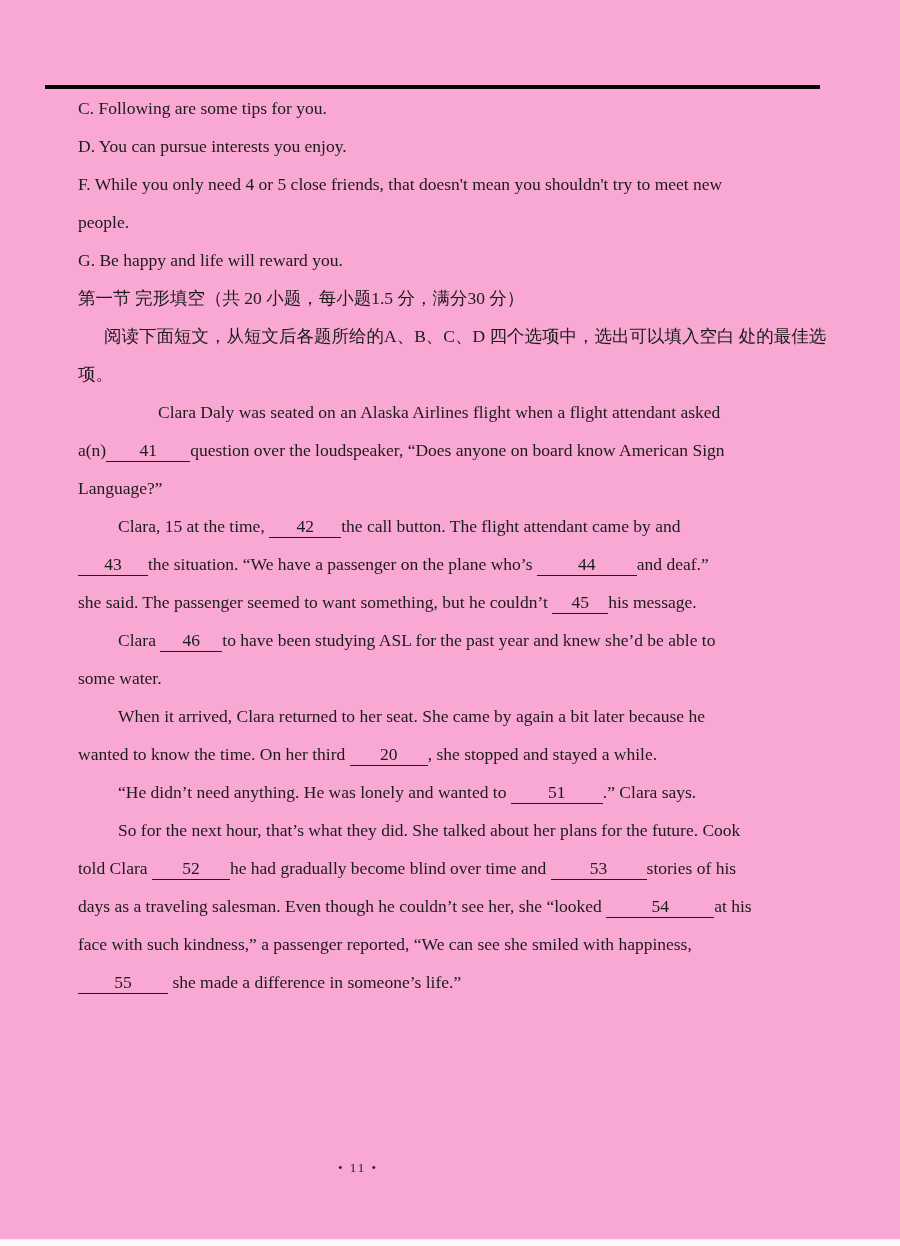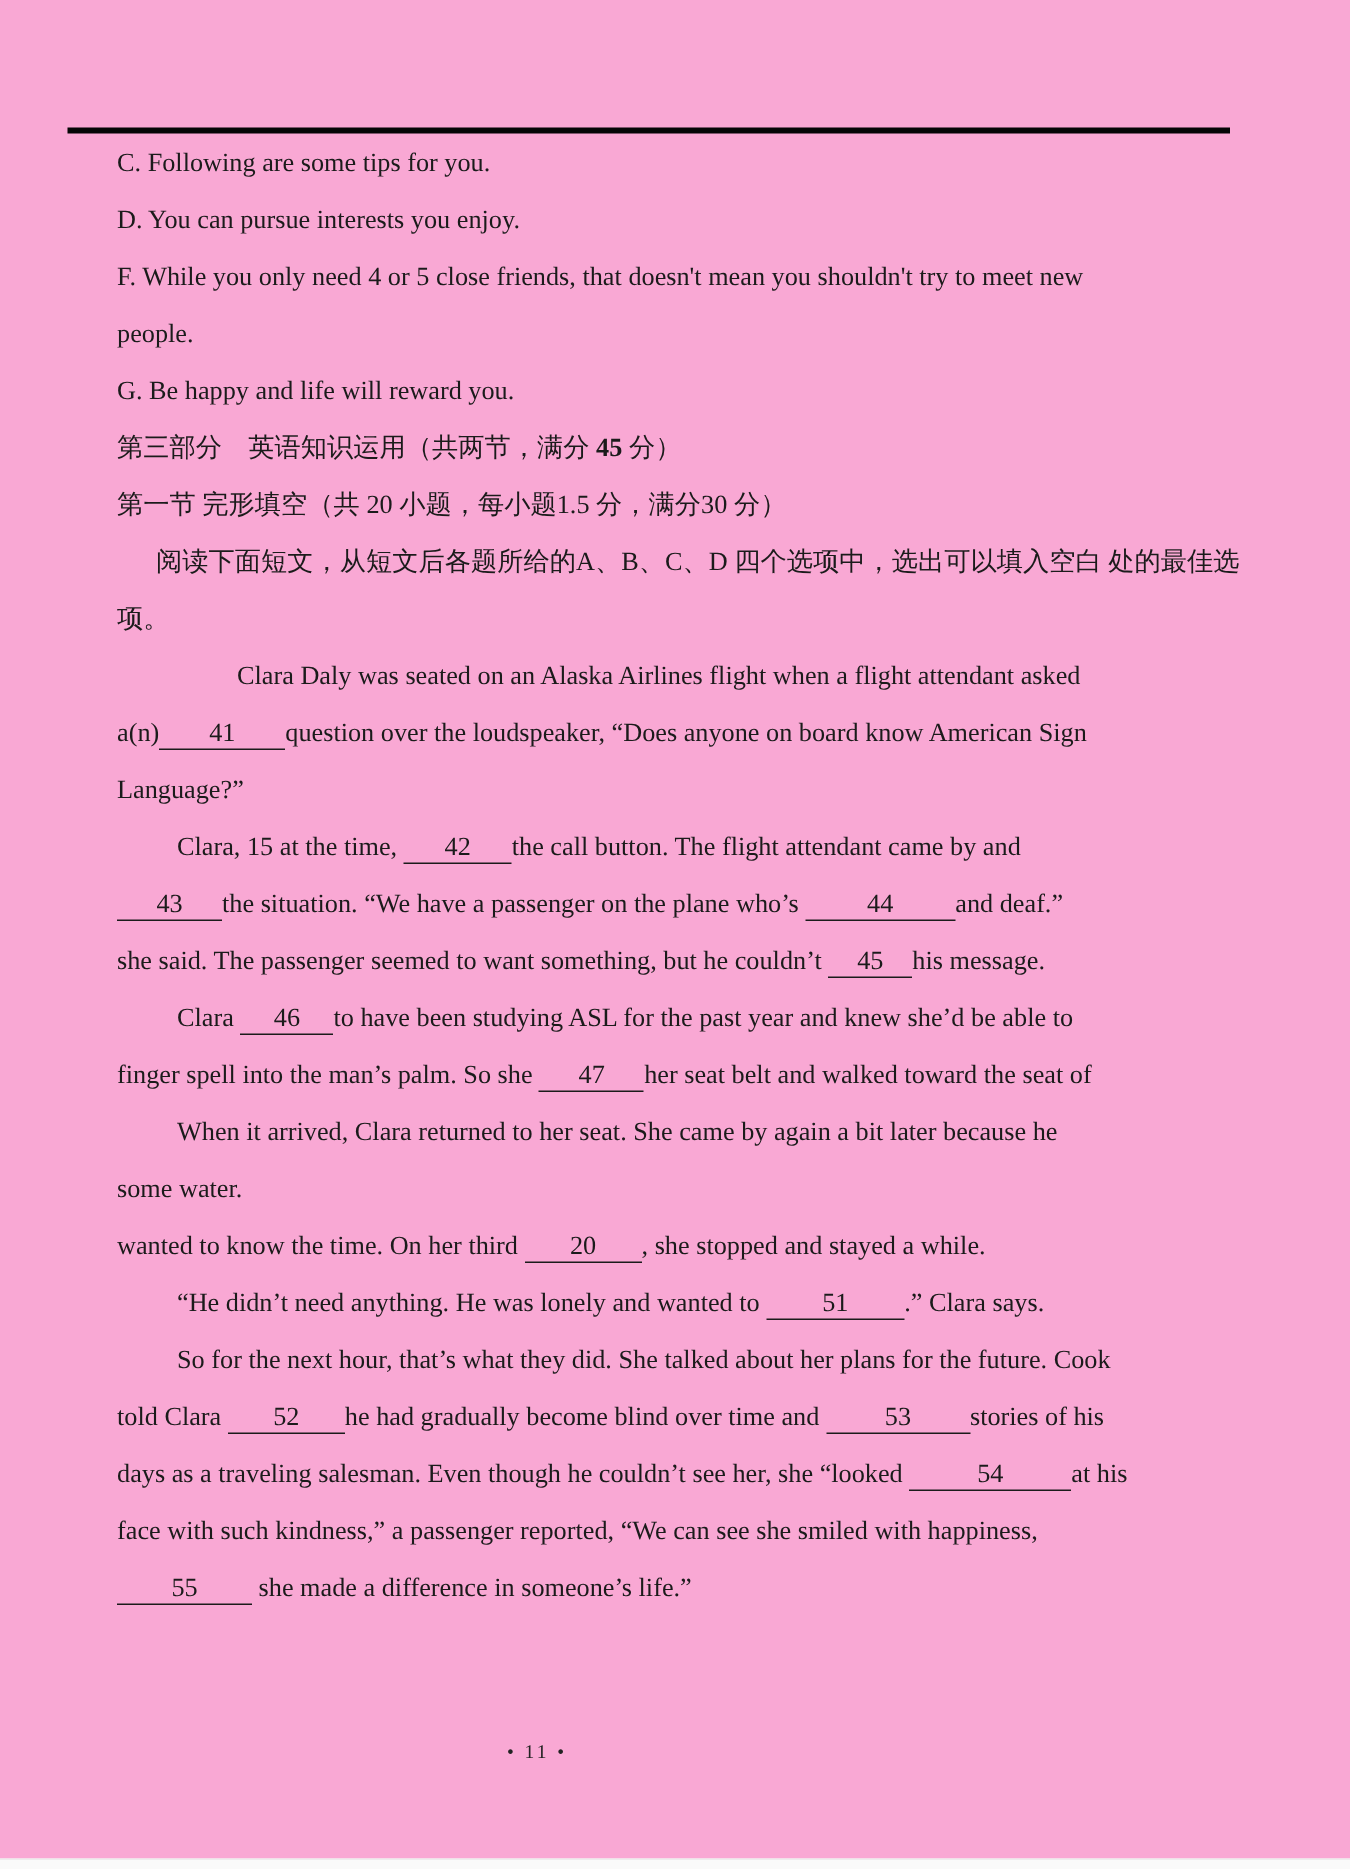--- a/index.html
+++ b/index.html
@@ -72,34 +72,32 @@
 <body>
 
 <div class="page">
   <div class="header-rule"></div>
   <div class="doc">
       <div class="line"><span class="seg">C. Following are some tips for you.</span></div>
       <div class="line"><span class="seg">D. You can pursue interests you enjoy.</span></div>
       <div class="line"><span class="seg">F. While you only need 4 or 5 close friends, that doesn't mean you shouldn't try to meet new</span></div>
       <div class="line"><span class="seg">people.</span></div>
       <div class="line"><span class="seg">G. Be happy and life will reward you.</span></div>
-      <div class="line"><span class="seg">第三部分　英语知识运用（共两节，满分 </span><span class="seg bold">45</span><span class="seg"> 分）</span></div>
       <div class="line"><span class="seg">第一节 完形填空（共 20 小题，每小题1.5 分，满分30 分）</span></div>
       <div class="line" style="padding-left: 26px;"><span class="seg">阅读下面短文，从短文后各题所给的A、B、C、D 四个选项中，选出可以填入空白 处的最佳选</span></div>
       <div class="line"><span class="seg">项。</span></div>
       <div class="line" style="padding-left: 80px;"><span class="seg">Clara Daly was seated on an Alaska Airlines flight when a flight attendant asked</span></div>
       <div class="line"><span class="seg">a(n)</span><span class="blank" style="width: 84px;">41</span><span class="seg">question over the loudspeaker, “Does anyone on board know American Sign</span></div>
       <div class="line"><span class="seg">Language?”</span></div>
       <div class="line" style="padding-left: 40px;"><span class="seg">Clara, 15 at the time, </span><span class="blank" style="width: 72px;">42</span><span class="seg">the call button. The flight attendant came by and</span></div>
       <div class="line"><span class="blank" style="width: 70px;">43</span><span class="seg">the situation. “We have a passenger on the plane who’s </span><span class="blank" style="width: 100px;">44</span><span class="seg">and deaf.”</span></div>
       <div class="line"><span class="seg">she said. The passenger seemed to want something, but he couldn’t </span><span class="blank" style="width: 56px;">45</span><span class="seg">his message.</span></div>
       <div class="line" style="padding-left: 40px;"><span class="seg">Clara </span><span class="blank" style="width: 62px;">46</span><span class="seg">to have been studying ASL for the past year and knew she’d be able to</span></div>
-      <div class="line"><span class="seg">finger spell into the man’s palm. So she </span><span class="blank" style="width: 70px;">47</span><span class="seg">her seat belt and walked toward the seat of</span></div>
+      <div class="line"><span class="seg">some water.</span></div>
       <div class="line" style="padding-left: 40px;"><span class="seg">When it arrived, Clara returned to her seat. She came by again a bit later because he</span></div>
-      <div class="line"><span class="seg">some water.</span></div>
       <div class="line"><span class="seg">wanted to know the time. On her third </span><span class="blank" style="width: 78px;">20</span><span class="seg">, she stopped and stayed a while.</span></div>
       <div class="line" style="padding-left: 40px;"><span class="seg">“He didn’t need anything. He was lonely and wanted to </span><span class="blank" style="width: 92px;">51</span><span class="seg">.” Clara says.</span></div>
       <div class="line" style="padding-left: 40px;"><span class="seg">So for the next hour, that’s what they did. She talked about her plans for the future. Cook</span></div>
       <div class="line"><span class="seg">told Clara </span><span class="blank" style="width: 78px;">52</span><span class="seg">he had gradually become blind over time and </span><span class="blank" style="width: 96px;">53</span><span class="seg">stories of his</span></div>
       <div class="line"><span class="seg">days as a traveling salesman. Even though he couldn’t see her, she “looked </span><span class="blank" style="width: 108px;">54</span><span class="seg">at his</span></div>
       <div class="line"><span class="seg">face with such kindness,” a passenger reported, “We can see she smiled with happiness,</span></div>
       <div class="line"><span class="blank" style="width: 90px;">55</span><span class="seg"> she made a difference in someone’s life.”</span></div>
     </div>
   <div class="pagenum-row">
     <span class="pagenum">• 11 •</span>

